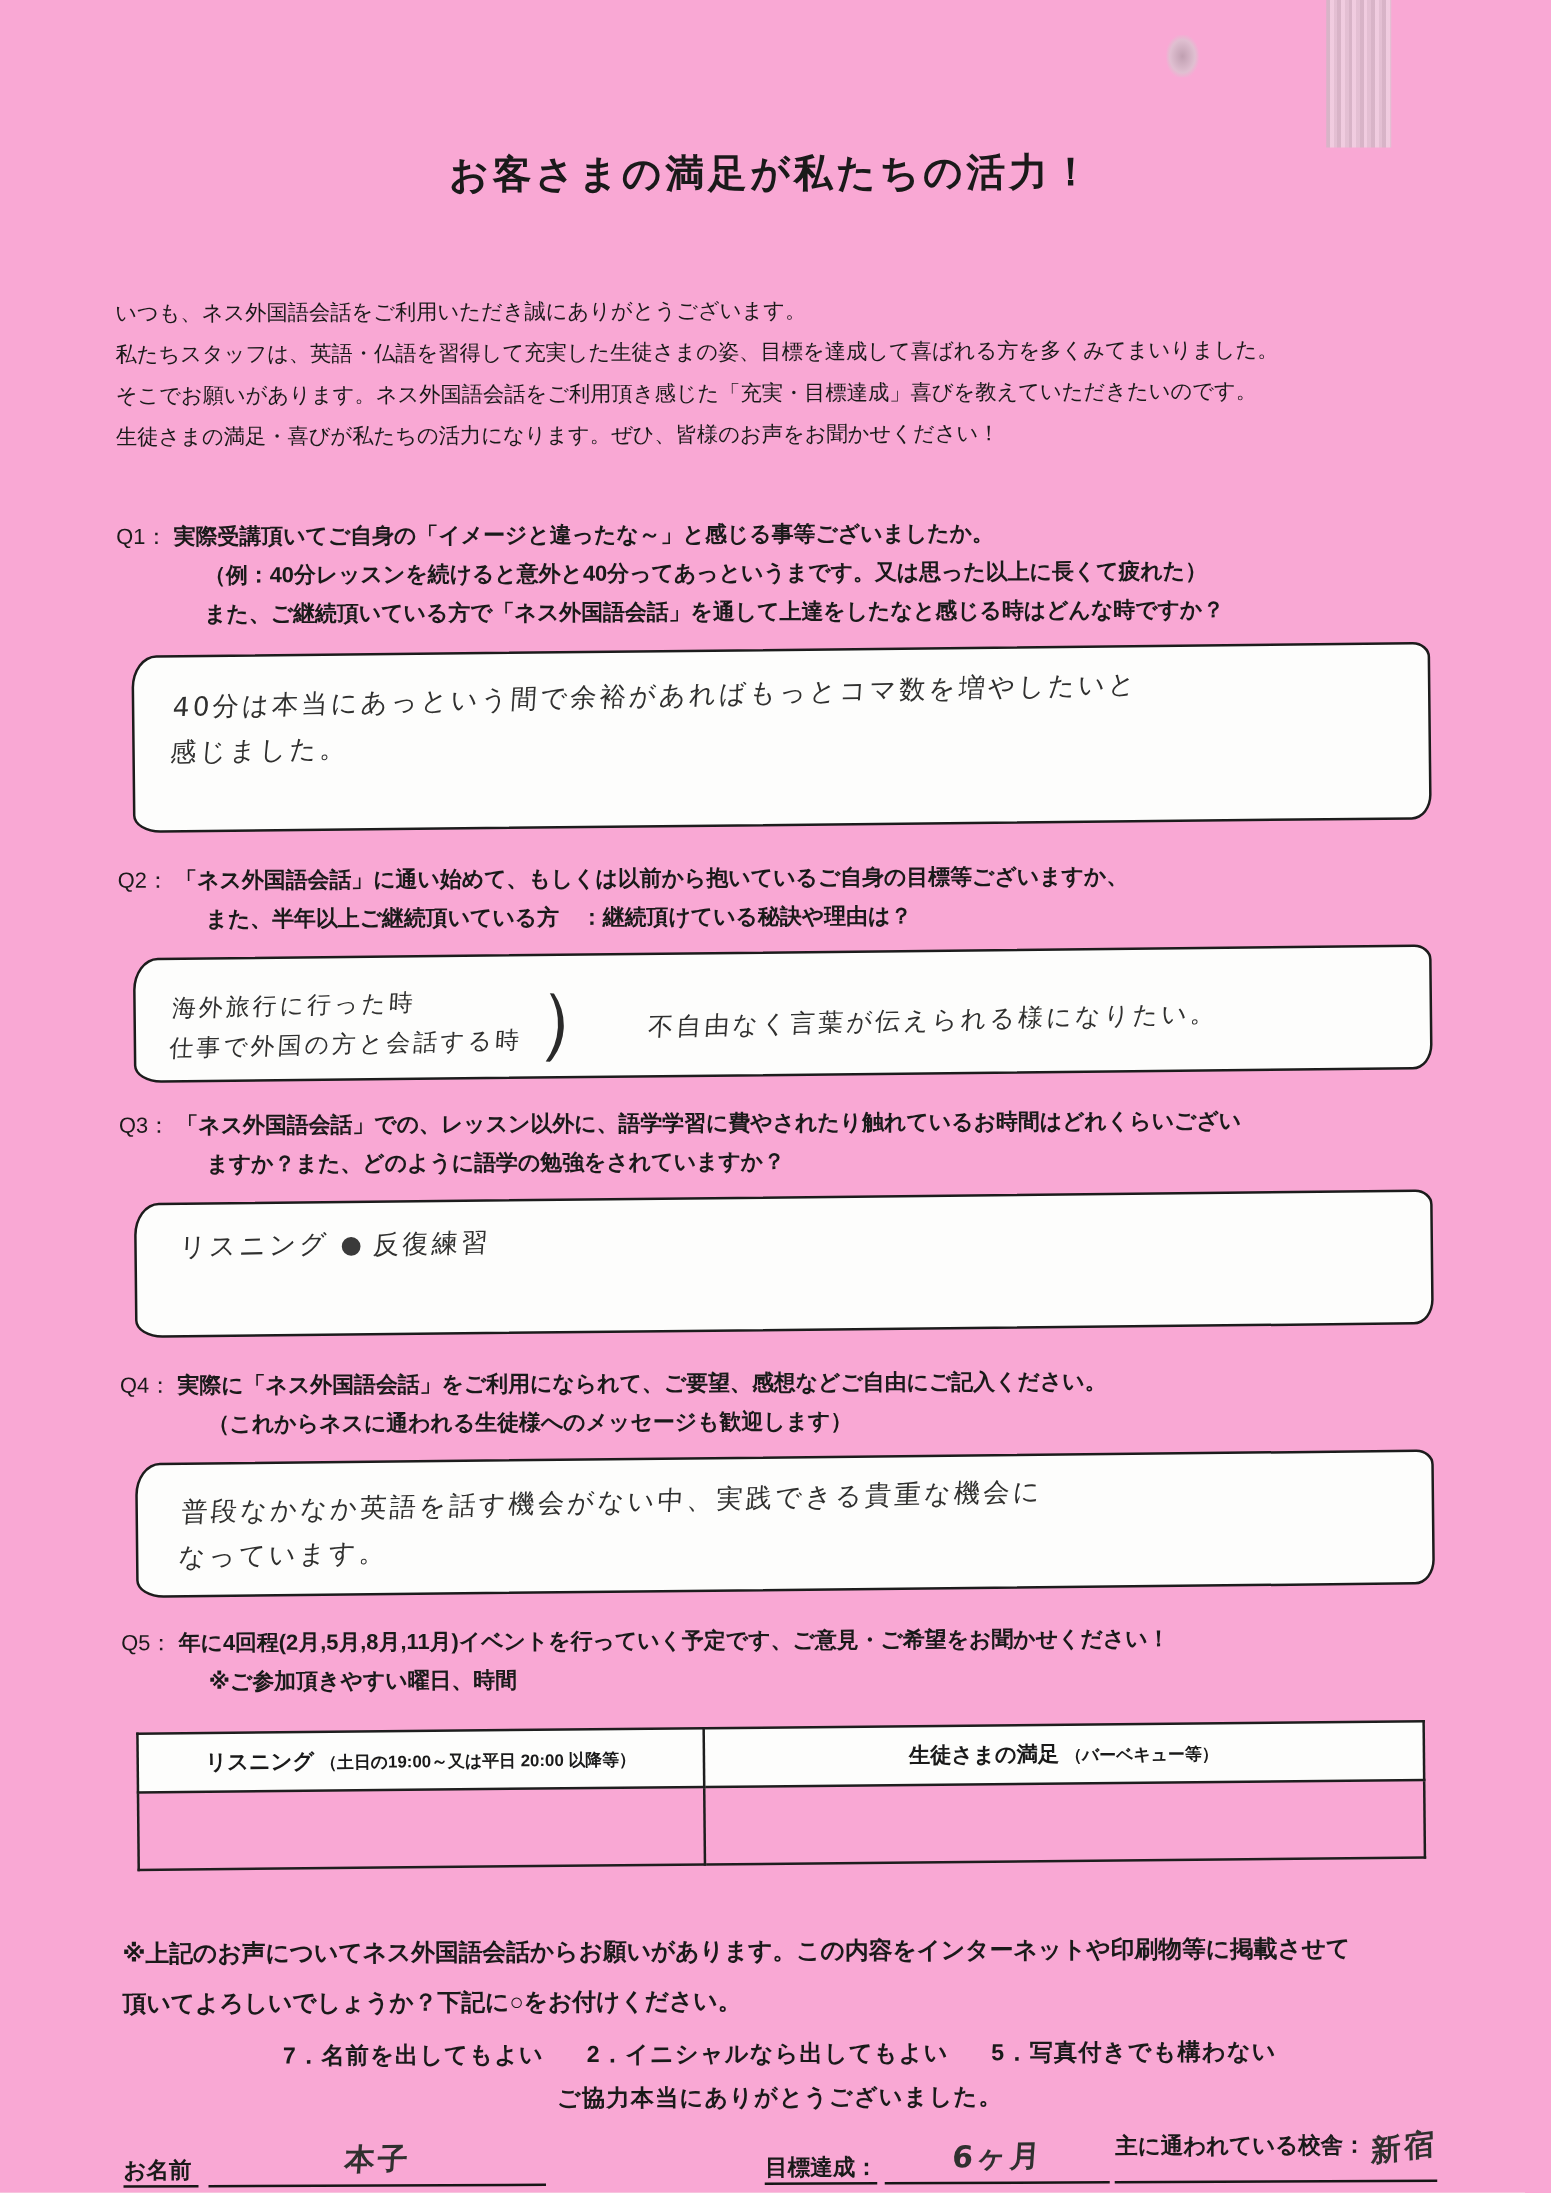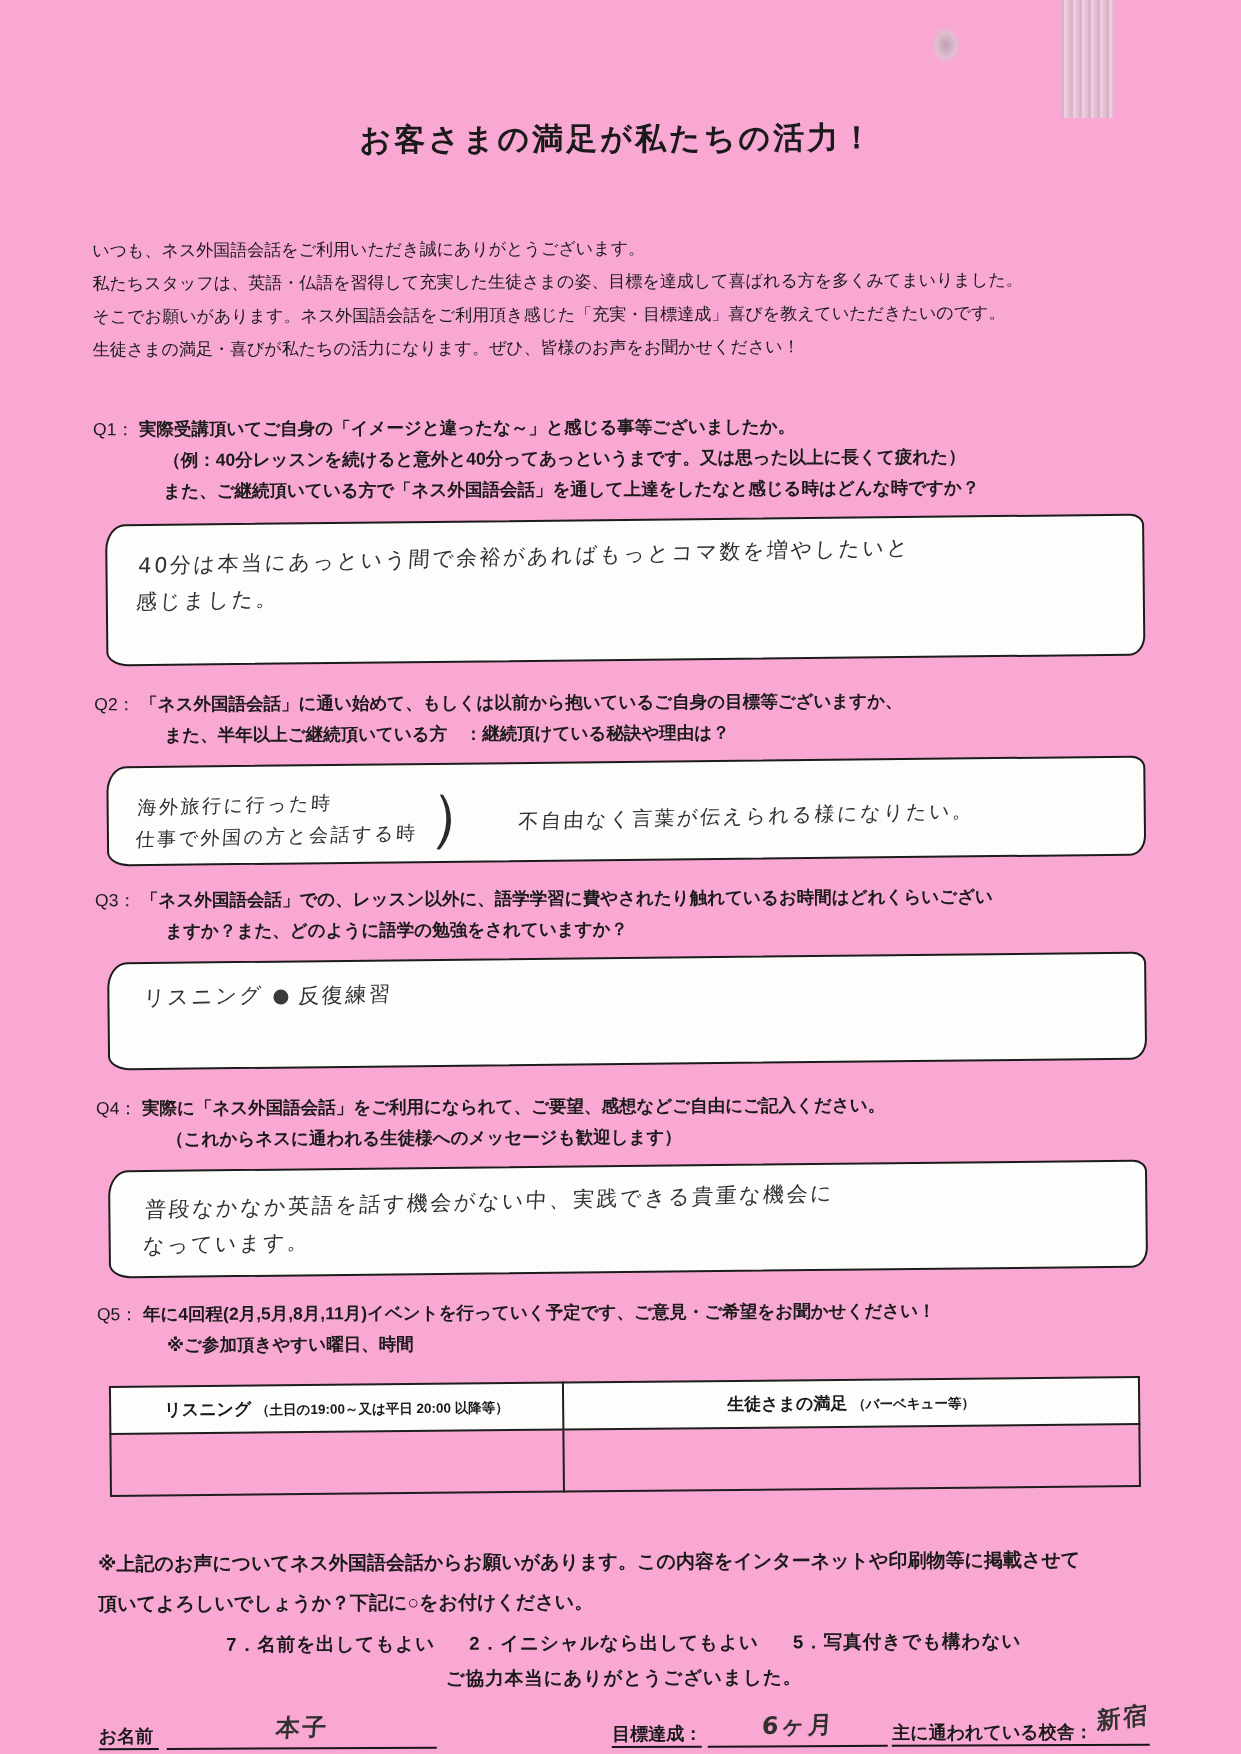--- a/index.html
+++ b/index.html
@@ -85,21 +85,21 @@
   .permission { margin-top:50px; font-size:19px; font-weight:bold; line-height:40px; }
   .options { margin-top:8px; font-size:18.5px; font-weight:bold; text-align:center; letter-spacing:1px; }
   .options span { margin:0 14px; }
   .thanks { margin-top:10px; text-align:center; font-size:18.5px; font-weight:bold; letter-spacing:1px; }
 
   .fields { margin-top:16px; display:flex; align-items:flex-end; font-size:18px; font-weight:bold; }
   .field-label { white-space:nowrap; }
   .field-line { border-bottom:2.5px solid #161616; display:inline-block; text-align:center; }
   .name-line { width:270px; margin-left:8px; }
   .period-line { width:180px; margin-left:6px; }
-  .school-group { margin-left:auto; border-bottom:2.5px solid #161616; display:flex; align-items:flex-end; }
+  .school-group { margin-left:auto; border-bottom:2.5px solid #161616; display:flex; align-items:flex-start; }
   .hw-field { font-size:24px; }
   .hw-school { transform:skewX(-6deg) rotate(-7deg); display:inline-block; margin-left:4px; position:relative; top:-6px; }
 
   .q1-answer { padding:16px 24px 14px 30px; font-size:21px; }
   .q3-answer { padding:16px 24px 52px 34px; font-size:21px; }
   .q4-answer { padding:14px 24px 10px 34px; font-size:21px; }
 </style>
 </head>
 <body>
 

